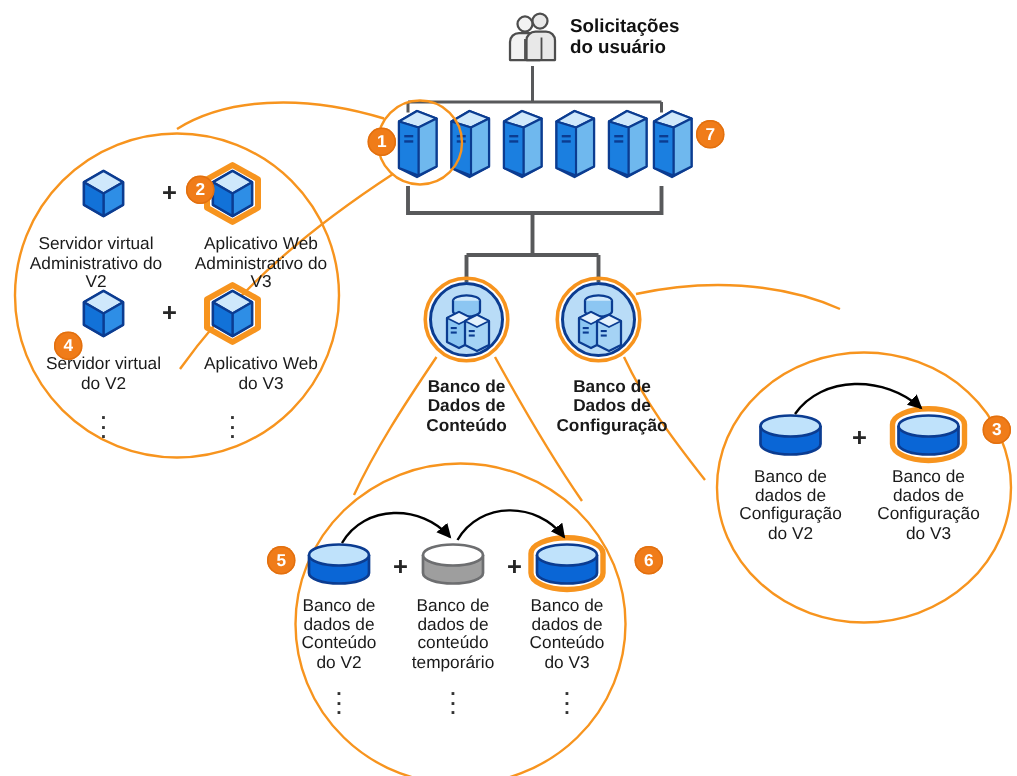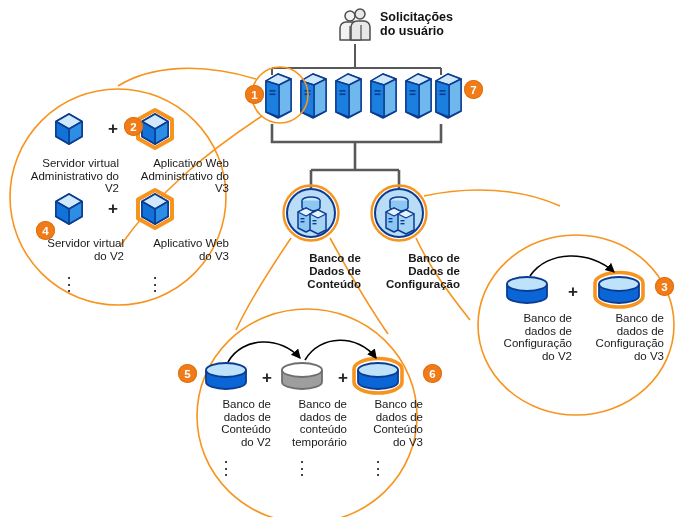--- a/index.html
+++ b/index.html
@@ -1,20 +1,20 @@
 <!DOCTYPE html>
 <html><head>
 <meta charset="utf-8">
 <style>
   html,body{margin:0;padding:0;background:#ffffff;}
   body{width:678px;height:517px;position:relative;overflow:hidden;
        font-family:"Liberation Sans","DejaVu Sans",sans-serif;color:#1a1a1a;}
   .stage{position:absolute;left:0;top:0;width:678px;height:494px;}
   svg.layer{position:absolute;left:0;top:0;width:678px;height:517px;overflow:visible;}
-  .lbl{position:absolute;text-align:right;font-size:11.5px;line-height:12.6px;
+  .lbl{position:absolute;text-align:center;font-size:11.5px;line-height:12.6px;
        color:#1a1a1a;white-space:pre-line;}
   .lbl.bold{font-weight:bold;font-size:11.5px;line-height:13px;}
   .title{position:absolute;font-weight:bold;font-size:12.5px;line-height:14px;
          color:#111;white-space:pre-line;}
   .badge{position:absolute;width:19px;height:19px;border-radius:50%;
          background:#f07c19;color:#fff;font-size:11.5px;font-weight:bold;
          display:flex;align-items:center;justify-content:center;
          box-shadow:0 0 0 1px #e2700f inset;}
   .plus{position:absolute;font-size:17px;font-weight:bold;color:#262626;}
   .dots{position:absolute;width:10px;text-align:center;font-size:13px;

